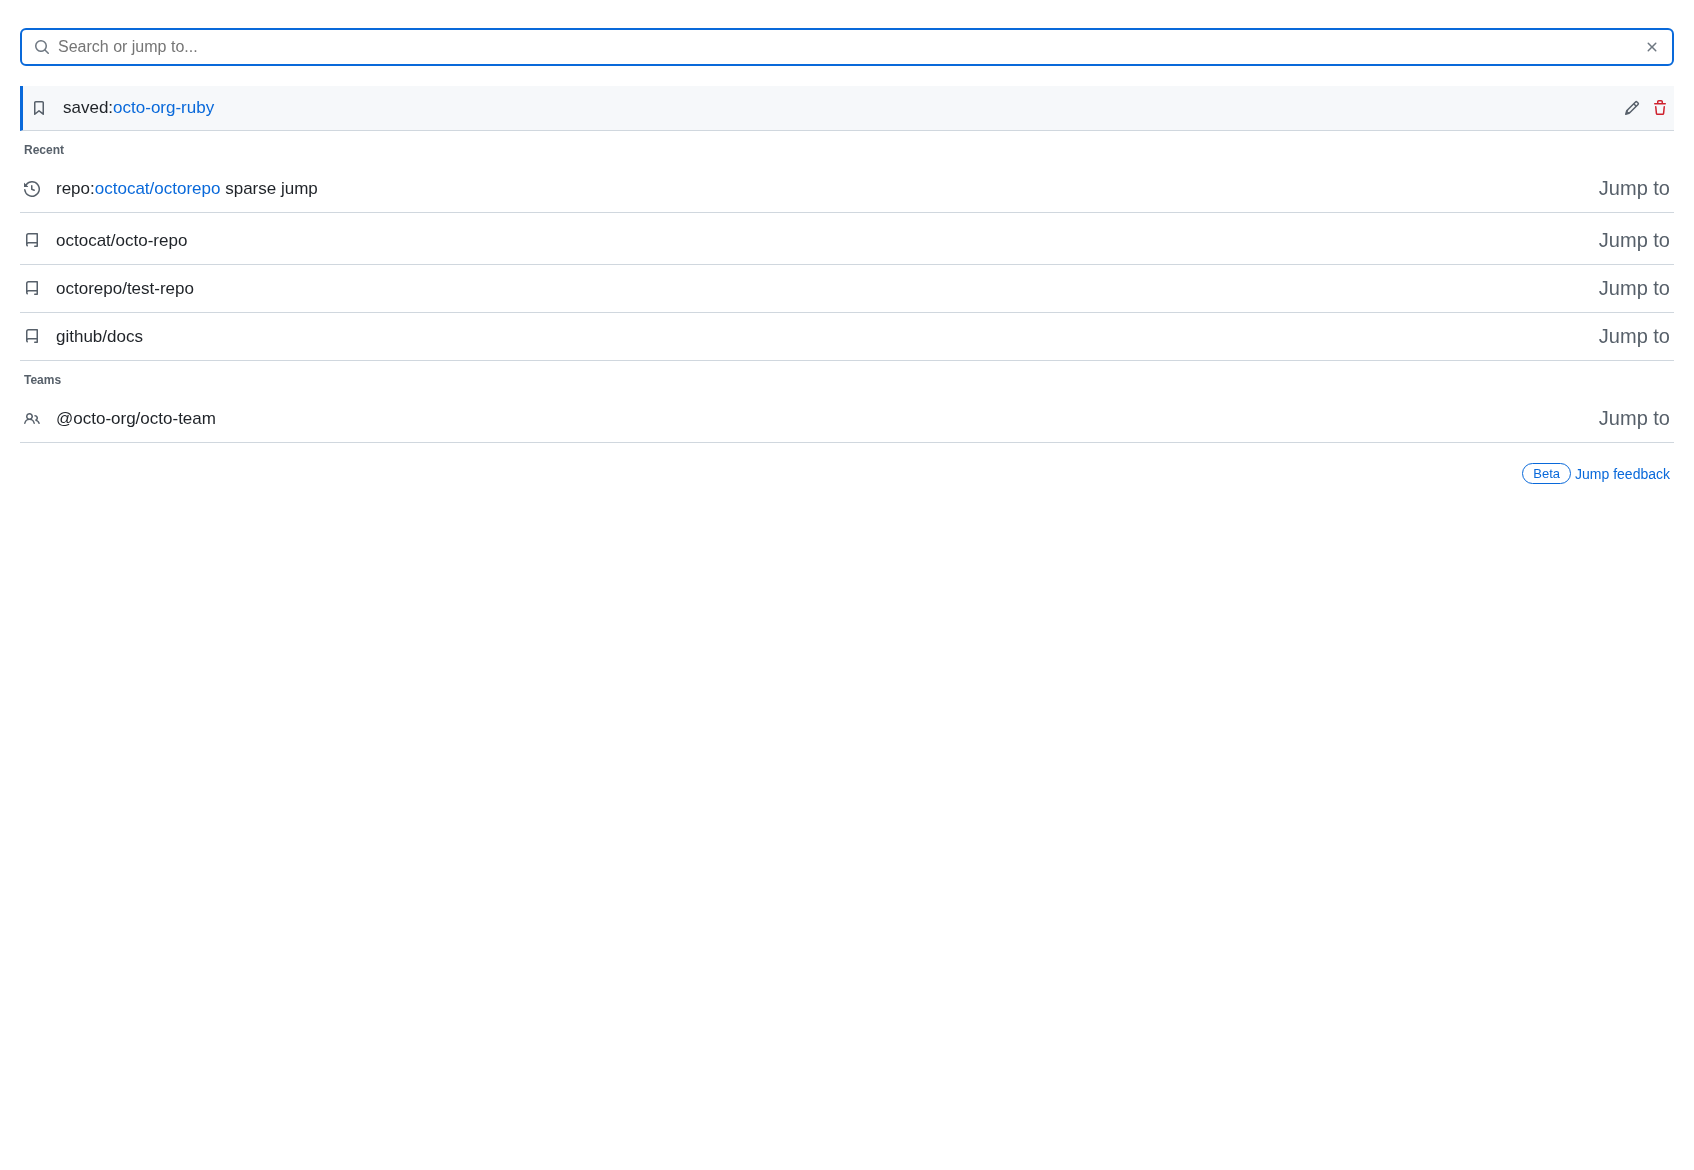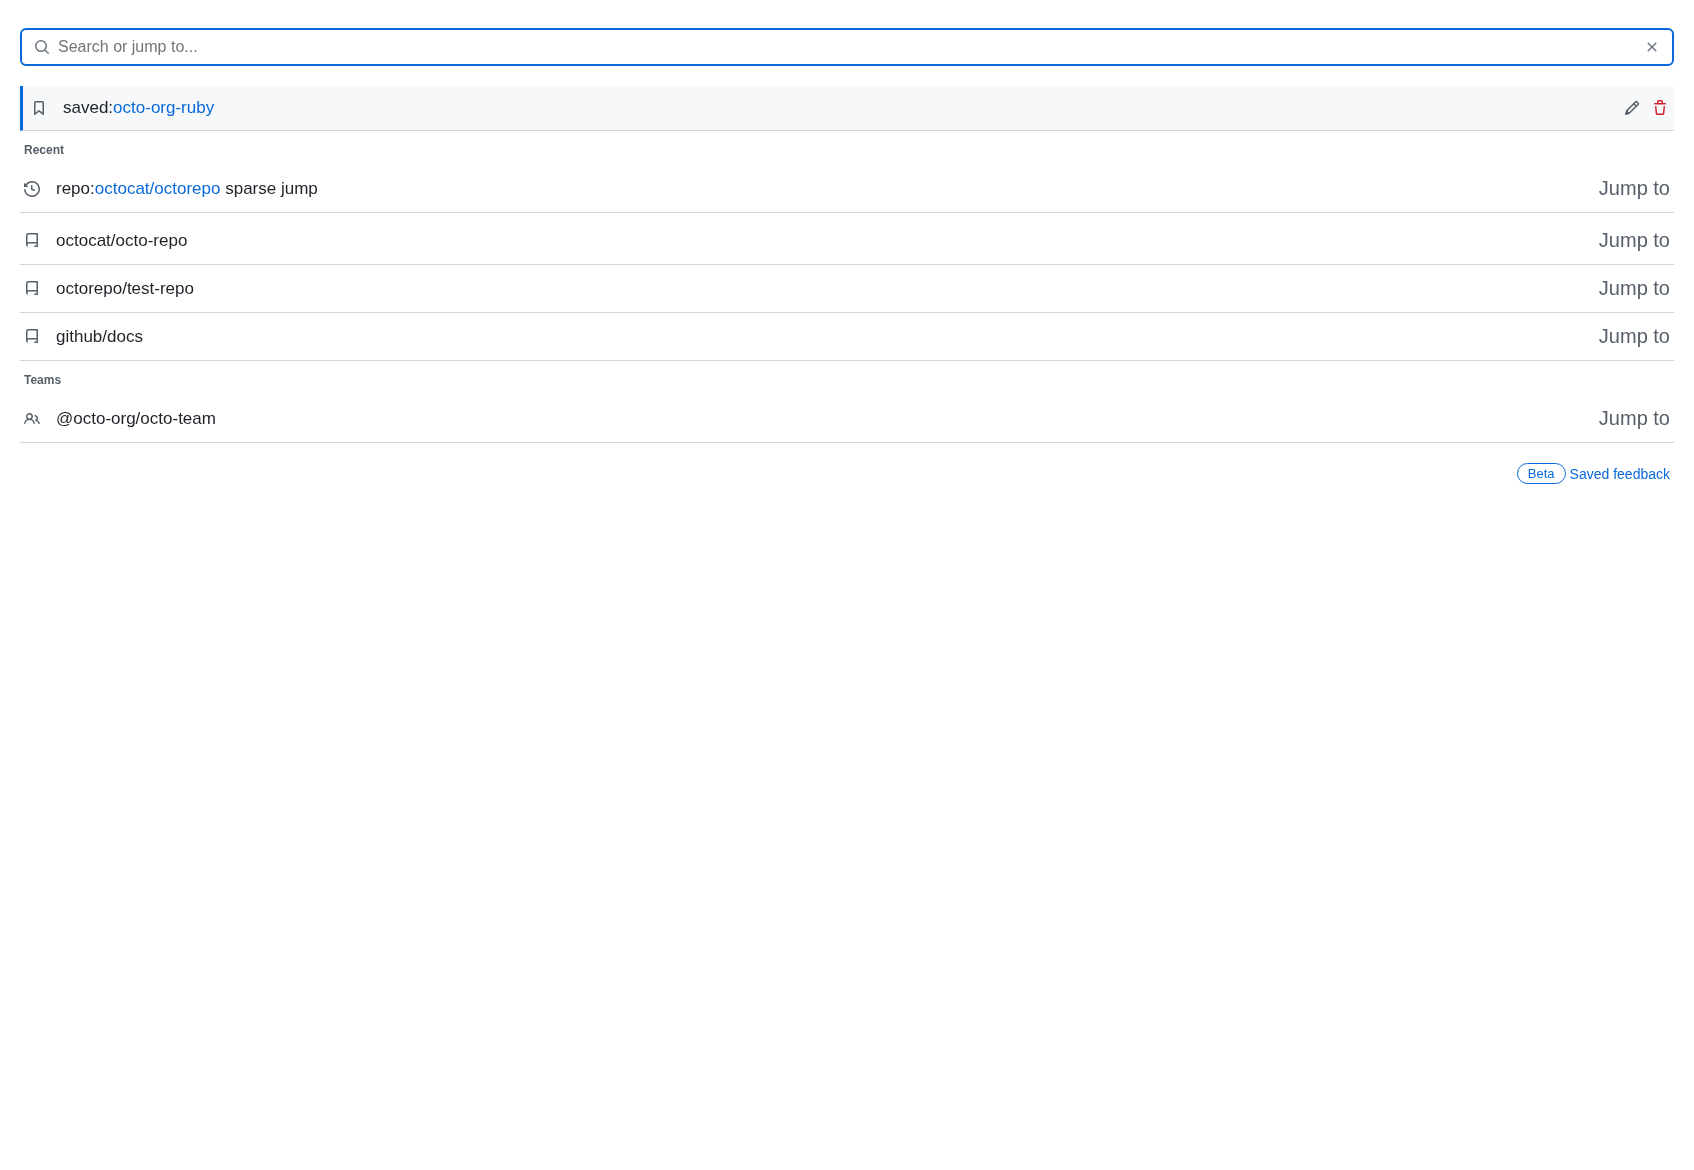--- a/index.html
+++ b/index.html
@@ -298,16 +298,16 @@
         </span>
         <span class="item-text">@octo-org/octo-team</span>
       </div>
       <span class="jump-to-text">Jump to</span>
     </div>
   </div>
 
 
   <div class="footer">
     <span class="beta-badge">Beta</span>
-    <a class="feedback-link">Saved feedback</a>
+    <a class="feedback-link">Jump feedback</a>
   </div>
 
 </div>
 
 </body></html>

